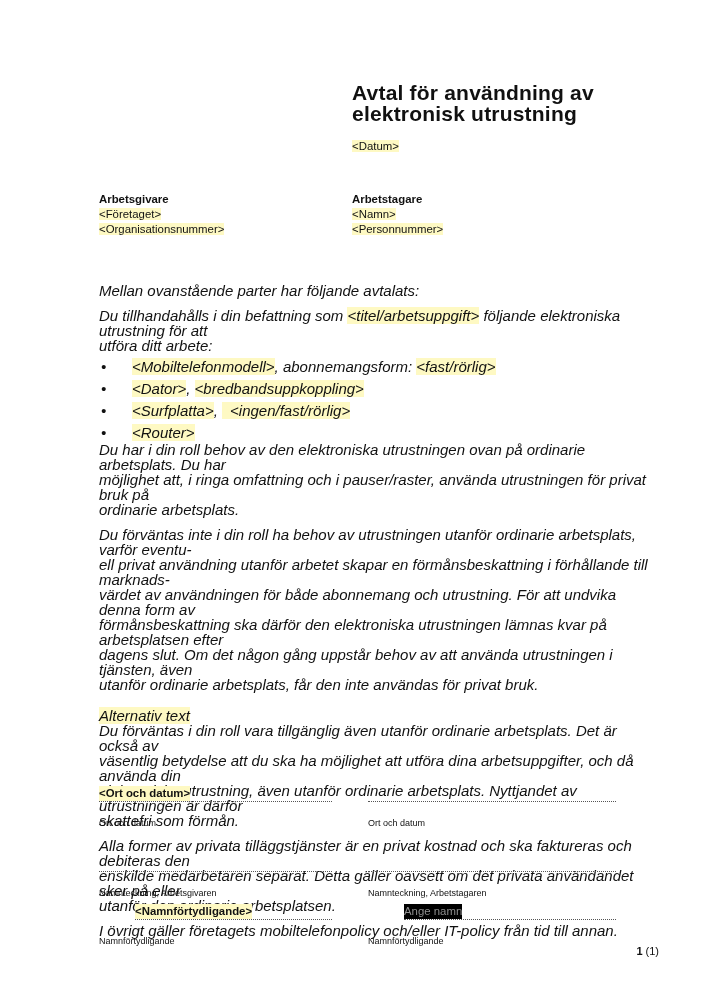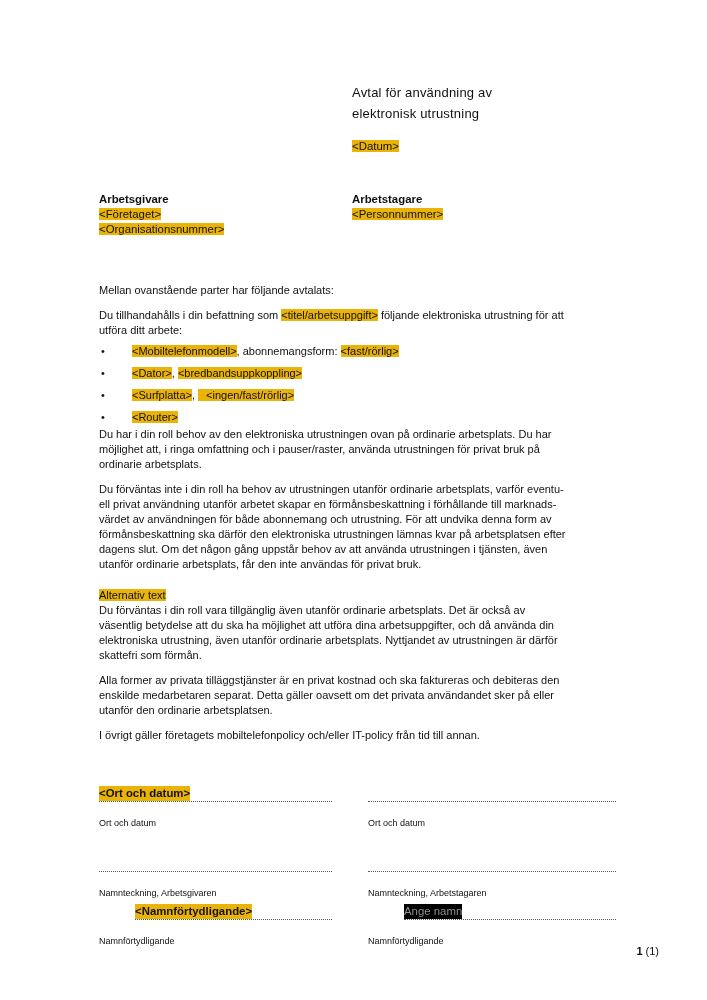--- a/index.html
+++ b/index.html
@@ -7,27 +7,27 @@
   .page {
     position: relative;
     width: 707px;
     height: 1000px;
     background: #ffffff;
     font-family: "Liberation Sans", "DejaVu Sans", sans-serif;
     color: #111111;
     overflow: hidden;
   }
   .pre { white-space: pre-line; }
-  .hl { background: #eab308; }
+  .hl { background: #fef9c3; }
   .title {
     position: absolute;
     left: 352px; top: 82px;
     width: 300px;
-    font-size: 13px;
-    font-weight: normal;
+    font-size: 21px;
+    font-weight: bold;
     line-height: 21px;
     white-space: pre-line;
     letter-spacing: 0.2px;
   }
   .datum {
     position: absolute;
     left: 352px; top: 139px;
     font-size: 11.4px;
     line-height: 15px;
   }
@@ -38,22 +38,23 @@
     display: flex;
     font-size: 11.4px;
     line-height: 15px;
   }
   .party { width: 253px; }
   .party-heading { font-weight: bold; }
   .body {
     position: absolute;
     left: 99px; top: 283px;
     width: 560px;
-    font-size: 11px;
-    line-height: 15px;
+    font-size: 15px;
+    line-height: 15px;
+    font-style: italic;
   }
   .body p { margin: 0 0 10px 0; white-space: pre-line; }
   .body p.tight { margin-bottom: 6px; }
   .body p.flush { margin-bottom: 16px; }
   .body ul {
     list-style: none;
     margin: 0 0 2px 0;
     padding: 0;
   }
   .body li {
@@ -118,20 +119,21 @@
   </div>
 
   <div class="parties">
     <div class="party">
       <div class="party-heading">Arbetsgivare</div>
       <div><span class="hl">&lt;Företaget&gt;</span></div>
       <div><span class="hl">&lt;Organisationsnummer&gt;</span></div>
     </div>
     <div class="party">
       <div class="party-heading">Arbetstagare</div>
+      <div><span class="hl">&lt;Namn&gt;</span></div>
       <div><span class="hl">&lt;Personnummer&gt;</span></div>
     </div>
   </div>
 
   <div class="body">
     <p>Mellan ovanstående parter har följande avtalats:</p>
     <p class="tight pre"><span style="white-space: pre-line;">Du tillhandahålls i din befattning som </span><span class="hl" style="white-space: pre-line;">&lt;titel/arbetsuppgift&gt;</span><span style="white-space: pre-line;"> följande elektroniska utrustning för att
 utföra ditt arbete:</span></p>
     <ul>
       <li><span class="hl" style="white-space: pre-line; text-align: center;">&lt;Mobiltelefonmodell&gt;</span><span style="white-space: pre-line;">, abonnemangsform: </span><span class="hl" style="white-space: pre-line;">&lt;fast/rörlig&gt;</span></li>

